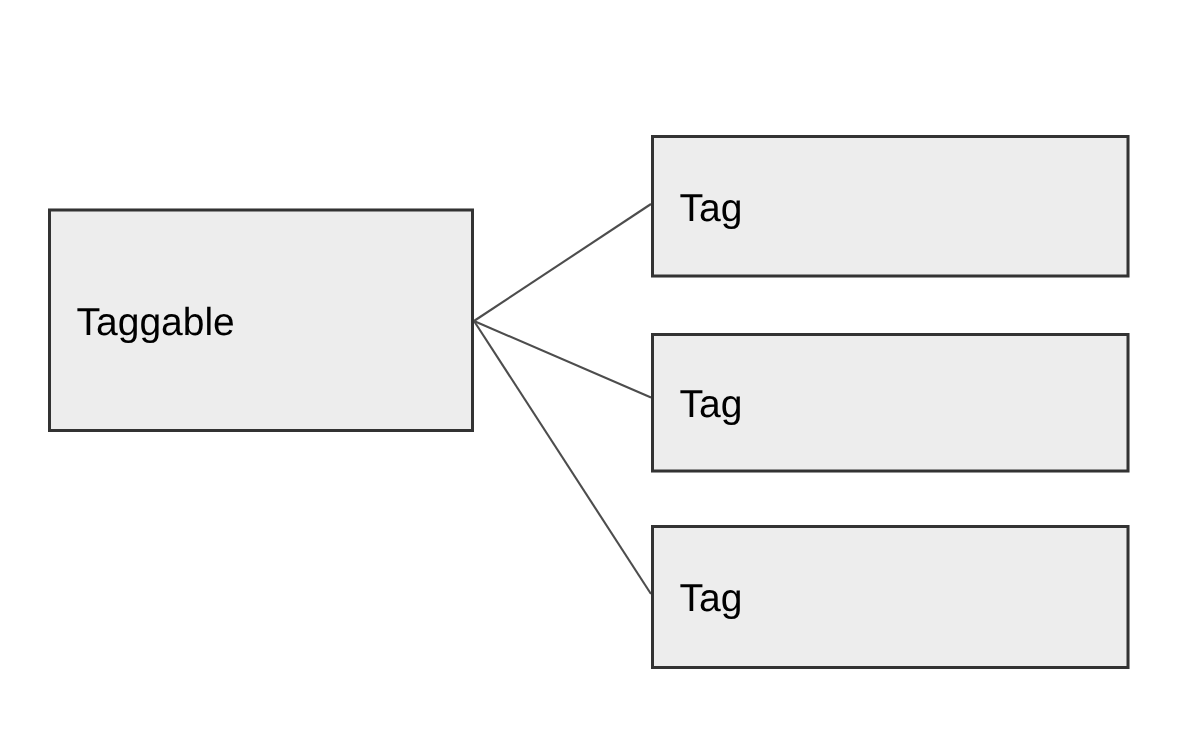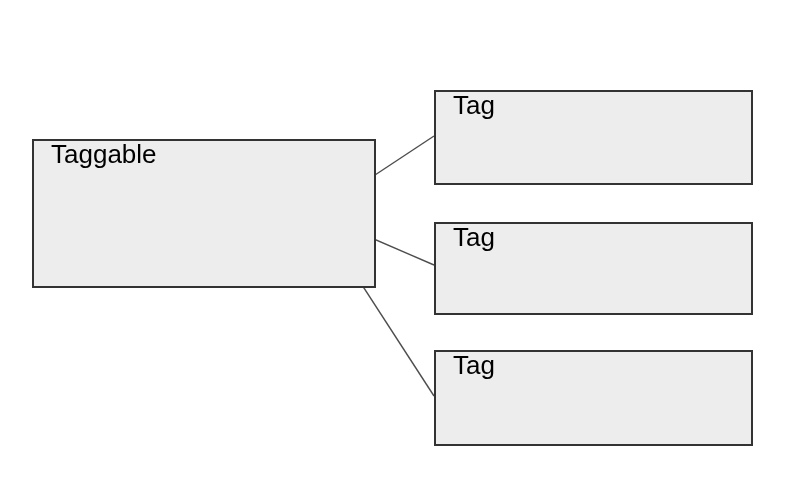--- a/index.html
+++ b/index.html
@@ -25,33 +25,34 @@
     width: 800px;
     height: 504px;
     pointer-events: none;
   }
   .node {
     position: absolute;
     box-sizing: border-box;
     background: #ededed;
     border: 2px solid #333333;
     display: flex;
+    align-items: center;
     overflow: hidden;
   }
   .node-label {
     font-family: "Liberation Sans", sans-serif;
     font-size: 26px;
     line-height: 1;
     color: #000000;
     white-space: nowrap;
   }
   #node-taggable {
     left: 32px;
     top: 139px;
-    width: 344px;
+    width: 284px;
     height: 149px;
   }
   #node-taggable .node-label {
     margin-left: 17px;
   }
   .node-tag {
     left: 434px;
     width: 319px;
   }
   .node-tag .node-label {

